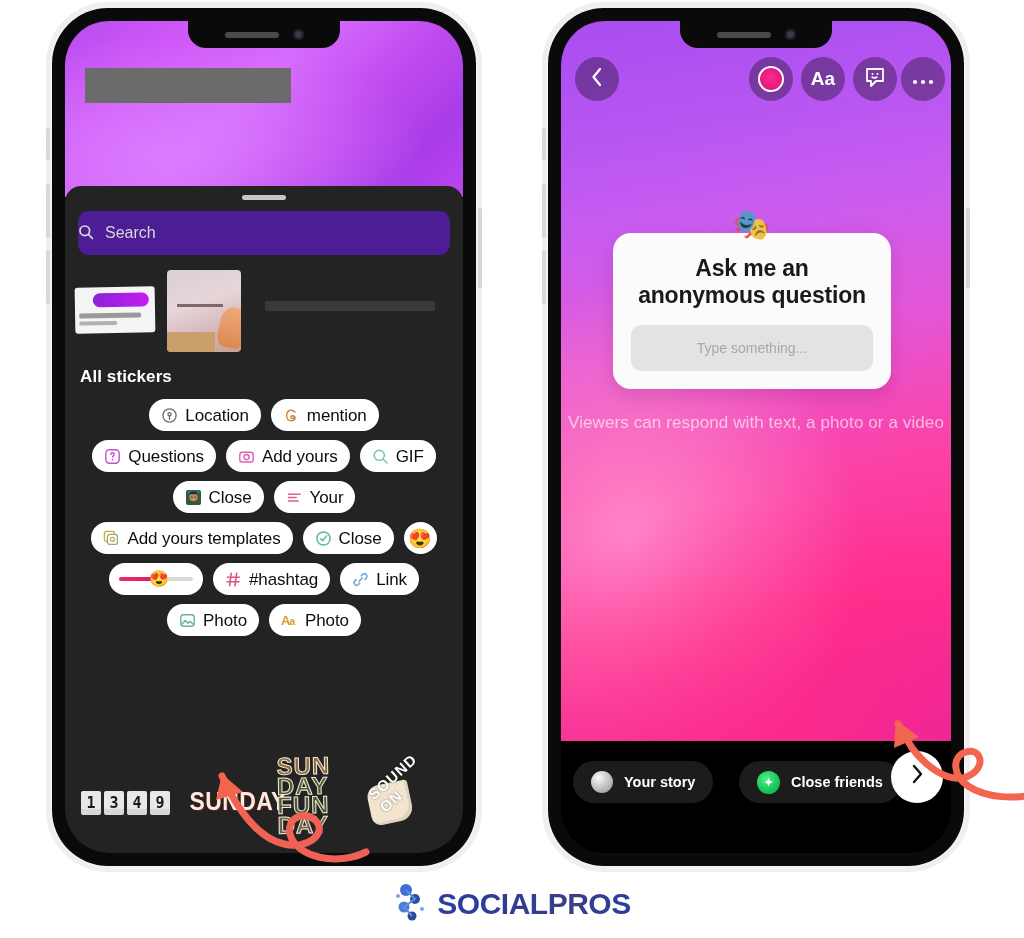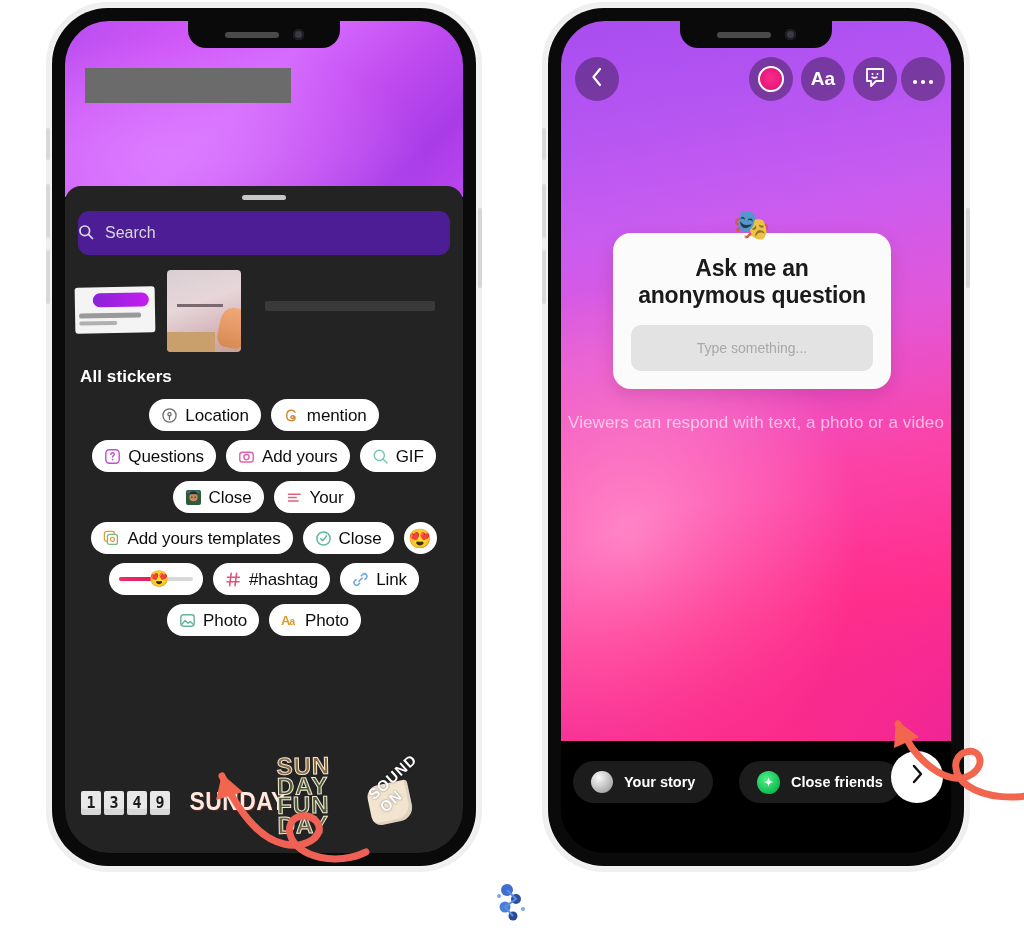--- a/index.html
+++ b/index.html
@@ -564,15 +564,16 @@
       <svg width="36" height="40" viewBox="0 0 36 40">
         <circle cx="13" cy="8" r="6" fill="#3f6fd0"></circle>
         <circle cx="22" cy="17" r="5" fill="#2f4f9e"></circle>
         <circle cx="11" cy="25" r="5.5" fill="#4a7fd8"></circle>
         <circle cx="19" cy="34" r="4.5" fill="#2b4a96"></circle>
         <path d="M13 8 L22 17 L11 25 L19 34" stroke="#5a8fe0" stroke-width="2" fill="none"></path>
         <circle cx="5" cy="14" r="2" fill="#7aa9e8"></circle>
         <circle cx="29" cy="27" r="2" fill="#7aa9e8"></circle>
       </svg>
     </span>
+    <span class="logo-text">SOCIALPROS</span>
   </div>
 
 </div>
 
 </body></html>

